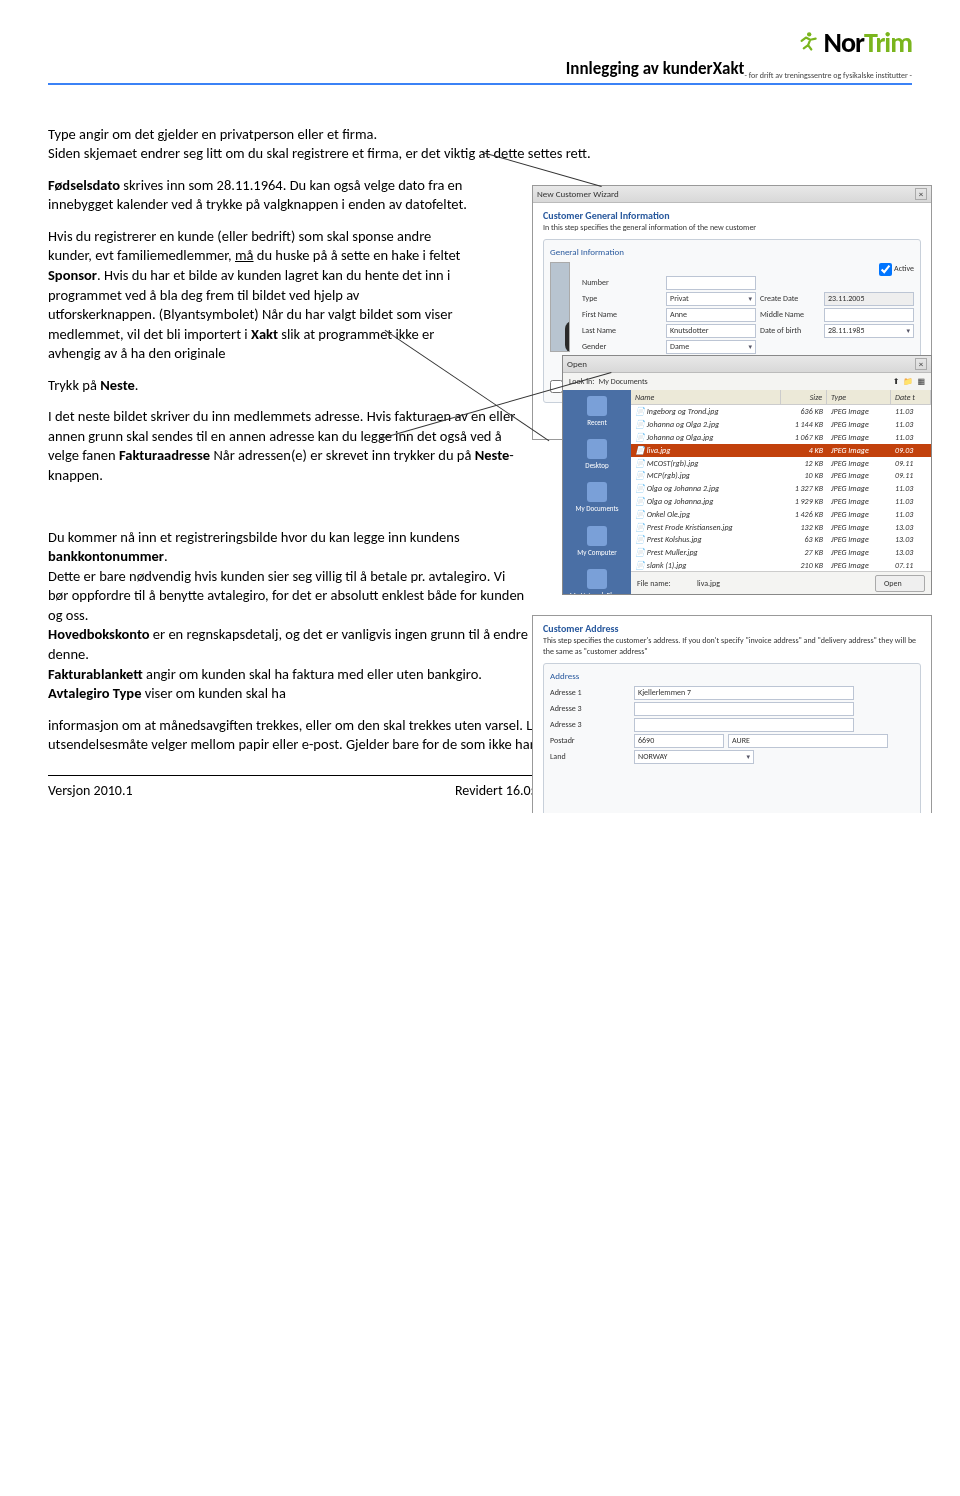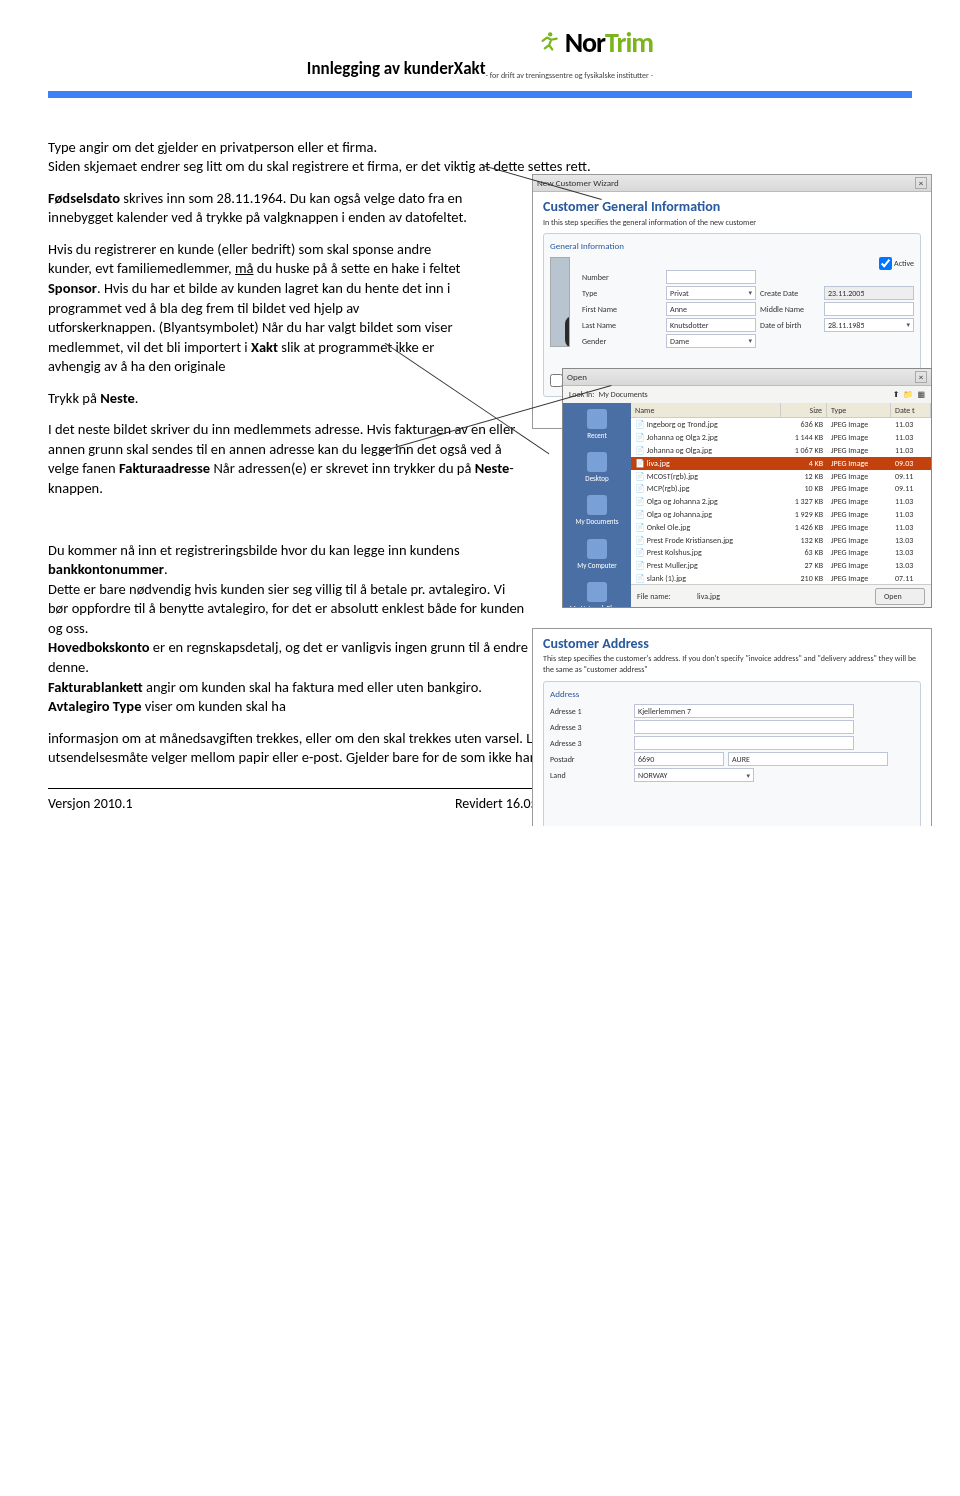--- a/index.html
+++ b/index.html
@@ -9,23 +9,23 @@
     color: #000;
     background: #fff;
     width: 960px;
     margin: 0 auto;
     padding: 24px 48px 12px 48px;
     line-height: 1.35;
   }
   .header-row {
     display: flex;
     align-items: flex-end;
-    justify-content: center;
-    border-bottom: 7px solid #3b82f6;
-    padding-bottom: 10px;
+    justify-content: flex-end;
+    border-bottom: 2px solid #3b82f6;
+    padding-bottom: 2px;
     margin-bottom: 14px;
   }
   .header-left { font-weight: bold; font-size: 17px; }
   .header-mid { font-weight: bold; font-size: 17px; }
   .logo {
     display: flex; align-items: center; gap: 8px;
     flex-direction: column; align-items: flex-end;
   }
   .logo-main { font-size: 28px; font-weight: 800; letter-spacing: -1px; }
   .logo-main .nor { color: #000; }
@@ -50,21 +50,21 @@
 
   
   .win { display: flex; flex-direction: column; height: 100%; }
   .titlebar {
     background: linear-gradient(#e8e8e8,#d8d8d8);
     padding: 2px 4px; display: flex; justify-content: space-between;
     font-size: 9px; border-bottom: 1px solid #bbb;
   }
   .titlebar .x { border:1px solid #aaa; width:12px; height:12px; text-align:center; line-height:10px; }
   .win-body { padding: 6px 10px; background: #fff; flex: 1; }
-  .section-title { color: #2a5a9e; font-weight: bold; font-size: 14px; }
+  .section-title { color: #2a5a9e; font-weight: bold; font-size: 10px; }
   .section-sub { color: #333; font-size: 8px; margin-bottom: 6px; }
   .panel {
     border: 1px solid #c8d0da; border-radius: 3px; padding: 6px;
     background: #f8f9fa; margin-top: 4px;
   }
   .panel-hdr { color: #2a5a9e; font-size: 9px; margin-bottom: 4px; }
   .form-row { display:flex; align-items:center; gap:4px; margin-bottom:2px; font-size:8px; }
   .form-row label { width: 80px; color:#333; }
   .form-row .val {
     border: 1px solid #bcc5d4; background:#fff; padding: 1px 3px;
@@ -77,21 +77,21 @@
     position: relative; overflow: hidden;
   }
   .btnrow { display:flex; justify-content:flex-end; gap:4px; padding: 4px 8px; border-top:1px solid #ccc; }
   .btn { border:1px solid #aaa; background:#efefef; padding:2px 8px; font-size:8px; border-radius:2px; }
 
   .open-dlg { position:absolute; border:1px solid #888; background:#f4f4f2; font-size:8px; }
   .open-body { display:flex; height: calc(100% - 14px); }
   .open-side { width:70px; background:#4a6fa5; display:flex; flex-direction:column; }
   .side-item { color:#fff; font-size:7px; text-align:center; padding:6px 2px; }
   .side-ic { width:20px; height:20px; margin:0 auto 2px; background:#7aa0d8; border-radius:3px; }
-  .file-list { flex:1; background:#fff; overflow:auto; }
+  .file-list { flex:1; background:#fff; overflow:auto;font-style:italic; }
   .fl-head { display:flex; background:#ece9d8; border-bottom:1px solid #ccc; font-size:8px; }
   .fl-head div { padding:2px 4px; border-right:1px solid #ccc; }
   .fl-row { display:flex; font-size:8px; padding:0 0; }
   .fl-row.sel { background:#c2410c; color:#fff; }
   .fl-row div { padding:1px 4px; white-space:nowrap; overflow:hidden; text-overflow:ellipsis; }
   .c-name{width:150px;} .c-size{width:46px;text-align:right;} .c-type{width:64px;} .c-date{width:40px;}
   .open-bot { padding:3px 6px; display:grid; grid-template-columns: 56px 1fr 50px; gap:2px 4px; align-items:center; background:#f4f4f2; border-top:1px solid #ccc; }
   .open-bot .val{ min-width:auto; width:100%; }
 
   .tab-strip { display:flex; gap:2px; padding:4px 8px 0; }
@@ -153,21 +153,21 @@
     <span>Du kommer nå inn et registreringsbilde hvor du kan legge inn kundens </span><span class="b">bankkontonummer</span><span>.</span>
     <span class="line">Dette er bare nødvendig hvis kunden sier seg villig til å betale pr. avtalegiro. Vi bør oppfordre til å benytte avtalegiro, for det er absolutt enklest både for kunden og oss.</span>
     <span class="b">Hovedbokskonto</span><span>  er en regnskapsdetalj, og det er vanligvis ingen grunn til å endre denne.</span>
     <span class="line"><span class="b">Fakturablankett</span><span> angir om kunden skal ha faktura med eller uten bankgiro.</span></span>
     <span class="line"><span class="b">Avtalegiro Type</span><span> viser om kunden skal ha</span></span>
   </p>
   <p class="para">
     <span>informasjon om at månedsavgiften trekkes, eller om den skal trekkes uten varsel.  Legg inn medlemsskap i eventuell rabattgruppe. Faktura utsendelsesmåte velger mellom papir eller e-post. Gjelder bare for de som ikke har godkjent avtalegiroavtale.       Trykk på </span><span class="b">Neste</span>
   </p>
 
-  <div class="note-img" style="right:-20px; top:36px; width:400px; height:255px;">
+  <div class="note-img" style="right:-20px; top:60px; width:400px; height:255px;">
     <div class="win">
       <div class="titlebar">
         <span>New Customer Wizard</span>
         <span class="x">×</span>
       </div>
       <div class="win-body">
         <div class="section-title">Customer General Information</div>
         <div class="section-sub">In this step specifies the general information of the new customer</div>
         <div class="panel">
           <div class="panel-hdr">General Information</div>

